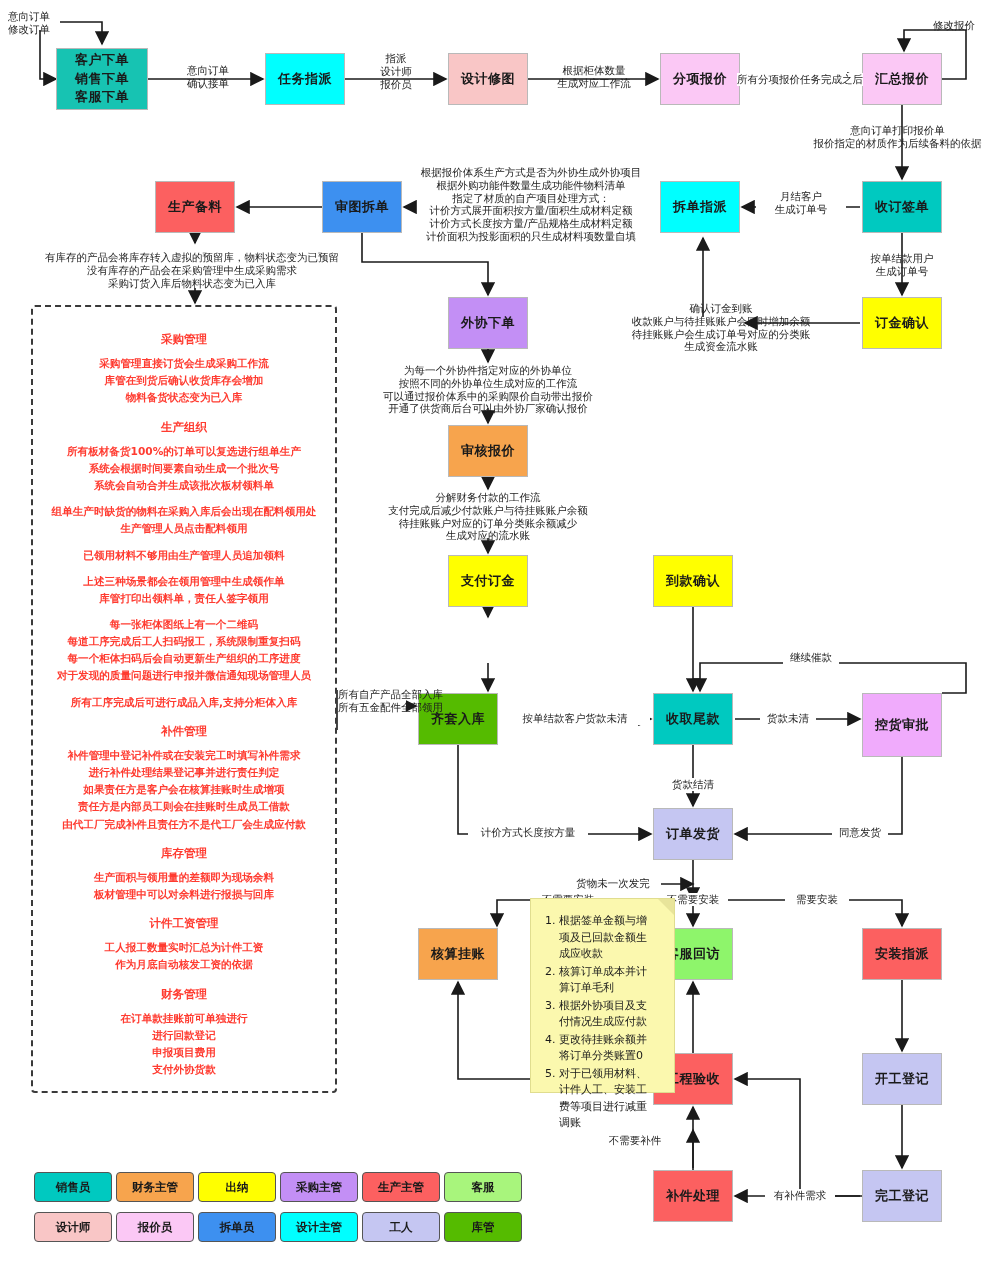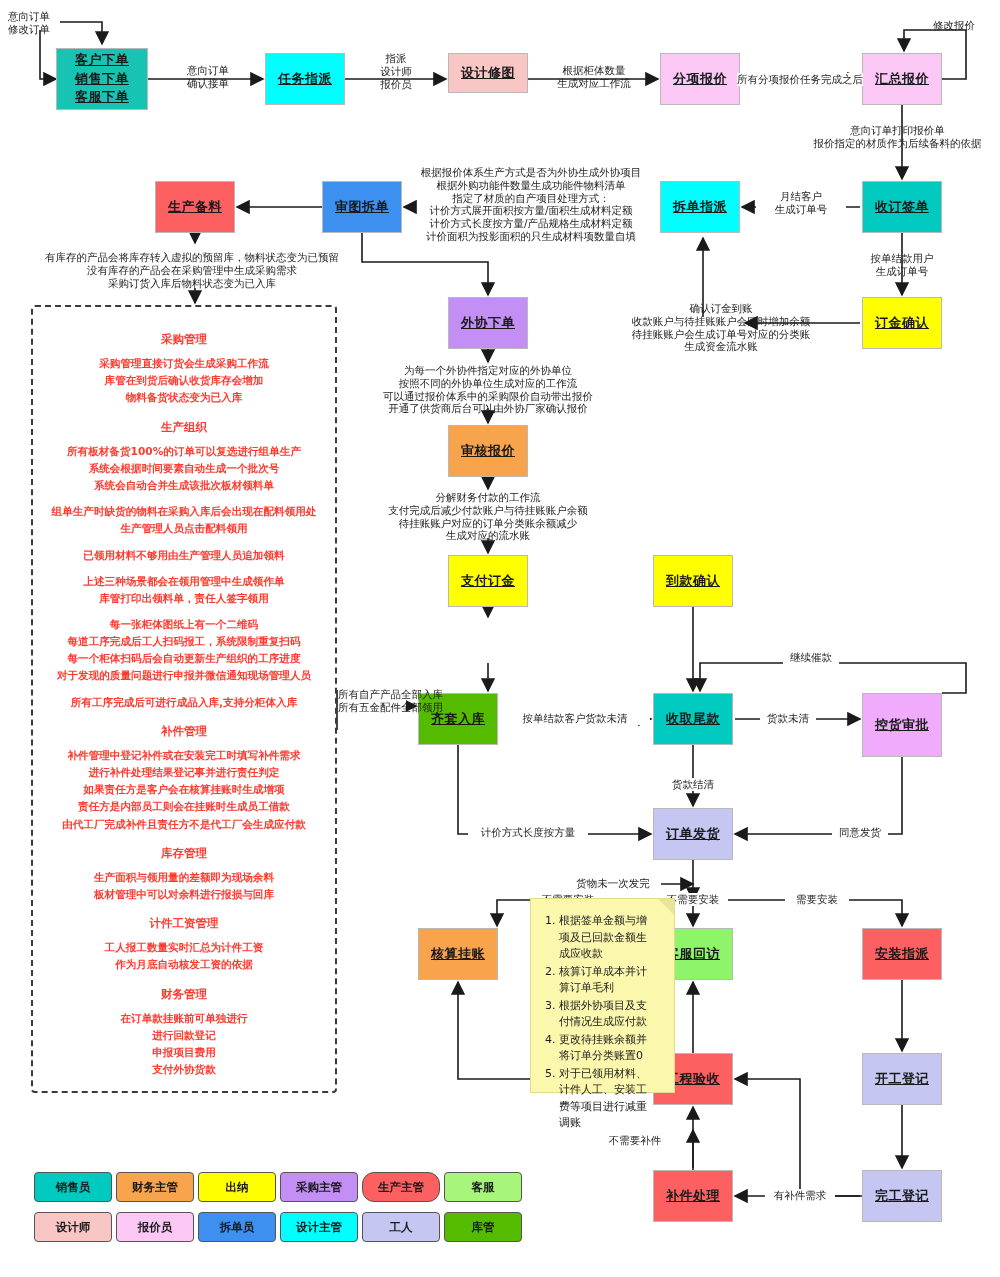--- a/index.html
+++ b/index.html
@@ -1,21 +1,21 @@
 <!DOCTYPE html>
 <html><head>
 <meta charset="utf-8">
 <style>
   html,body{margin:0;padding:0;background:#ffffff;}
   body{font-family:"DejaVu Sans","Liberation Sans",sans-serif;}
   #stage{position:relative;width:1000px;height:1277px;background:#fff;overflow:hidden;}
   svg#wires{position:absolute;left:0;top:0;width:1000px;height:1277px;pointer-events:none;}
   .node{position:absolute;box-sizing:border-box;border:1px solid #b9b9b9;
         display:flex;align-items:center;justify-content:center;text-align:center;
-        font-size:13px;font-weight:bold;color:#1a1a1a;line-height:1.25;letter-spacing:.5px;text-decoration:underline;}
+        font-size:13px;font-weight:bold;color:#1a1a1a;line-height:1.25;letter-spacing:.5px;}
   .node.multi{line-height:1.45;}
   .elabel{position:absolute;font-size:10.5px;color:#1d1d1d;text-align:center;line-height:1.22;
           white-space:pre;background:transparent;}
   .dashbox{position:absolute;border:2px dashed #3a3a3a;border-radius:4px;box-sizing:border-box;}
   .note{position:absolute;box-sizing:border-box;background:#fbf8ae;border:1px solid #e0dd8f;
         font-size:11px;color:#1a1a1a;line-height:1.5;padding:14px 24px 8px 12px;text-align:left;}
   .note .fold{position:absolute;right:0;top:0;width:0;height:0;
         border-left:16px solid transparent;border-top:16px solid #e8e49a;}
   .note ol{margin:0;padding-left:16px;}
   .note li{margin:0 0 1px 0;}
@@ -127,21 +127,21 @@
   </svg>
 
   <div class="node multi" style="left:56px;top:48px;width:92px;height:62px;background:#17c3b2">
       <span style="white-space:pre-line">客户下单
 销售下单
 客服下单</span>
     </div>
   <div class="node" style="left:265px;top:53px;width:80px;height:52px;background:#00ffff">
       <span>任务指派</span>
     </div>
-  <div class="node" style="left:448px;top:53px;width:80px;height:40px;background:#f9c6c6">
+  <div class="node" style="left:448px;top:53px;width:80px;height:52px;background:#f9c6c6">
       <span>设计修图</span>
     </div>
   <div class="node" style="left:660px;top:53px;width:80px;height:52px;background:#fbc8f5">
       <span>分项报价</span>
     </div>
   <div class="node" style="left:862px;top:53px;width:80px;height:52px;background:#fbc8f5">
       <span>汇总报价</span>
     </div>
   <div class="node" style="left:862px;top:181px;width:80px;height:52px;background:#00c9c0">
       <span>收订签单</span>
@@ -315,21 +315,21 @@
         </div>
         <div class="lg" style="left: 82px; top: 0px; background: rgb(247, 164, 77);">
           <span>财务主管</span>
         </div>
         <div class="lg" style="left: 164px; top: 0px; background: rgb(255, 255, 0);">
           <span>出纳</span>
         </div>
         <div class="lg" style="left: 246px; top: 0px; background: rgb(195, 143, 245);">
           <span>采购主管</span>
         </div>
-        <div class="lg" style="left: 328px; top: 0px; background: rgb(252, 96, 96); border-radius: 12px;">
+        <div class="lg" style="left: 328px; top: 0px; background: rgb(252, 96, 96);">
           <span>生产主管</span>
         </div>
         <div class="lg" style="left: 410px; top: 0px; background: rgb(168, 245, 124);">
           <span>客服</span>
         </div>
         <div class="lg" style="left: 0px; top: 40px; background: rgb(249, 198, 198);">
           <span>设计师</span>
         </div>
         <div class="lg" style="left: 82px; top: 40px; background: rgb(251, 200, 245);">
           <span>报价员</span>

